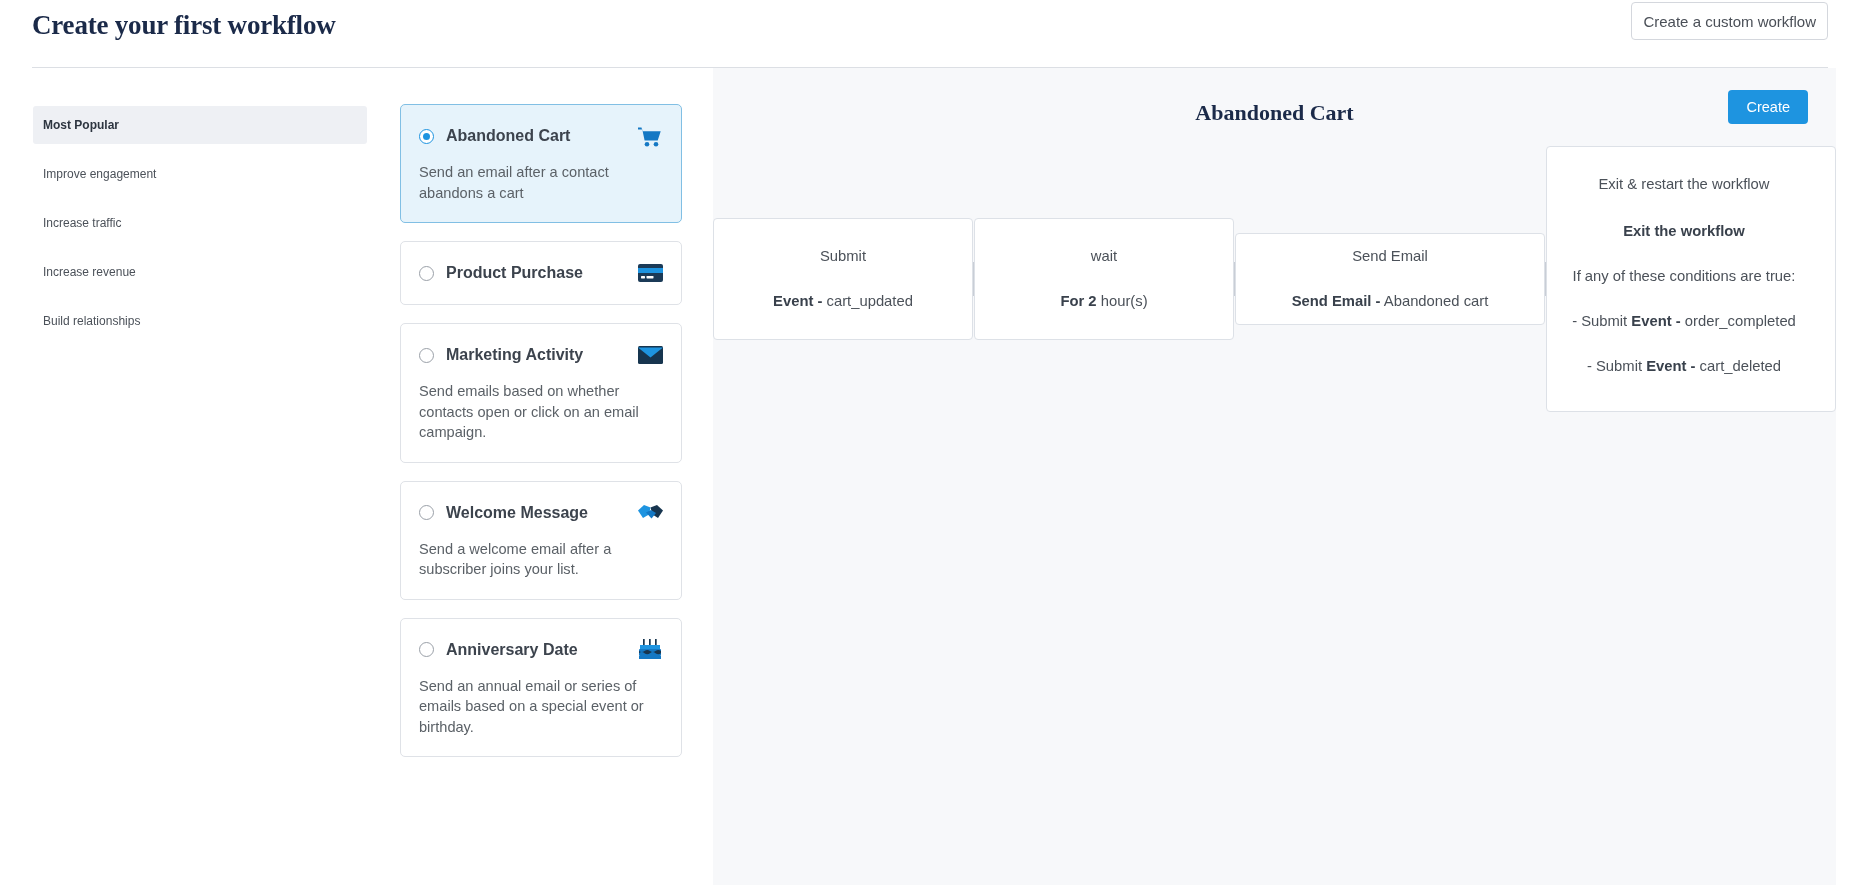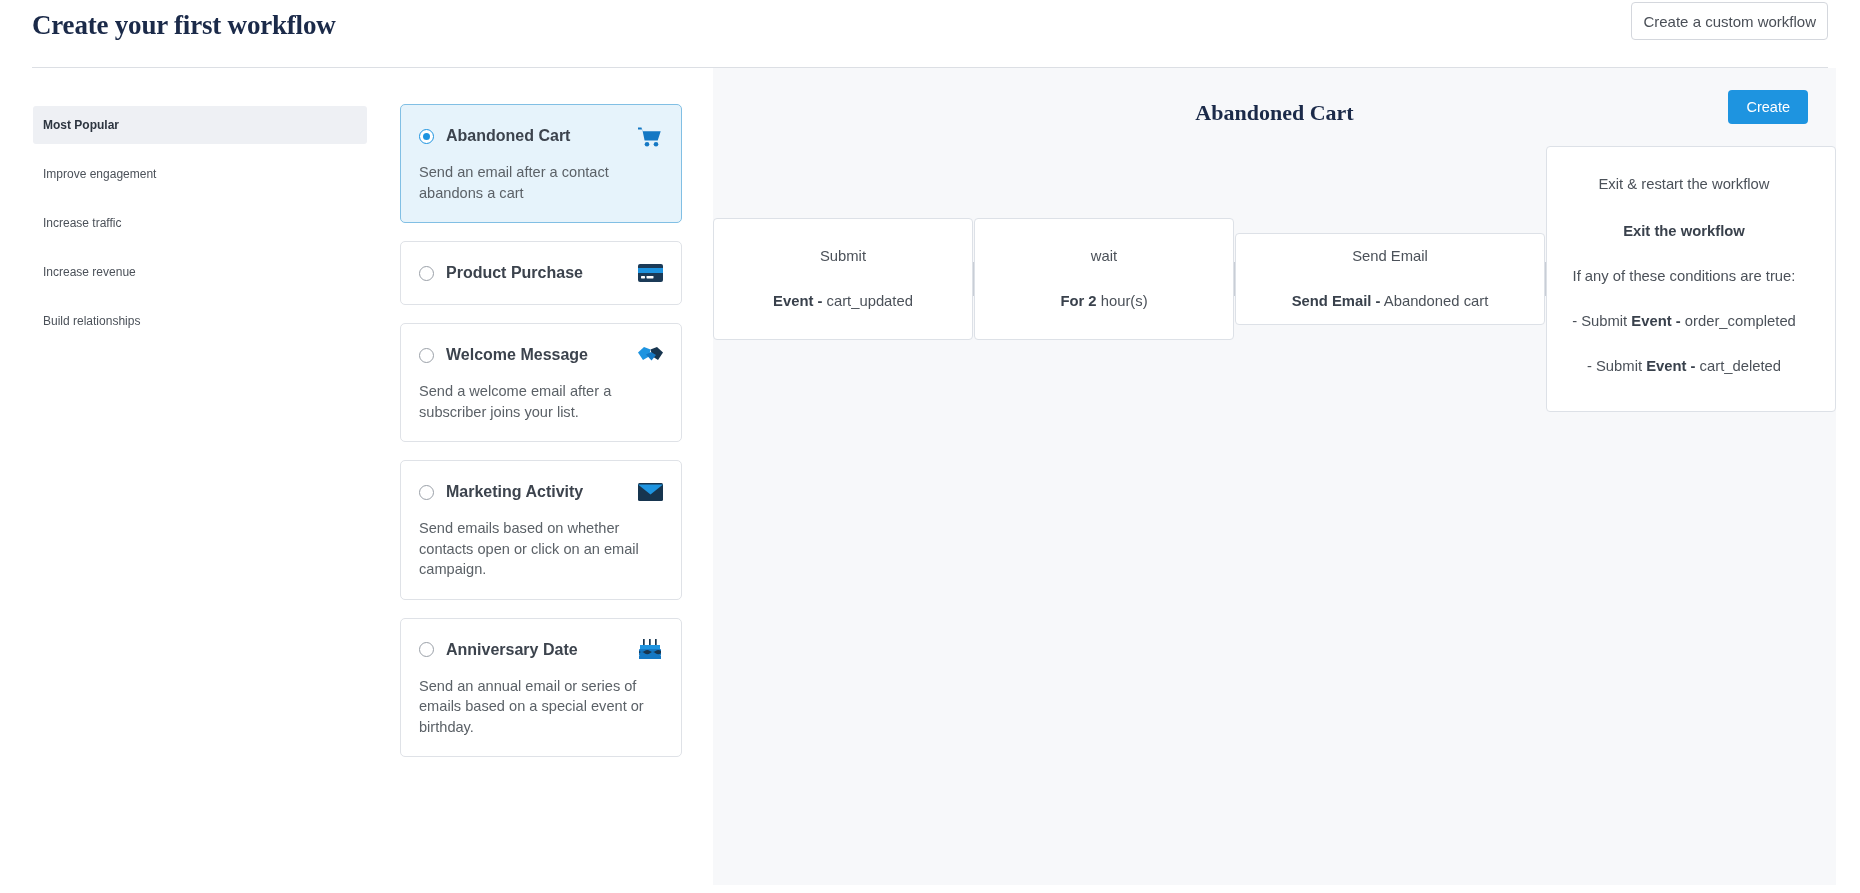--- a/index.html
+++ b/index.html
@@ -263,44 +263,44 @@
             <rect x="3" y="12" width="4" height="2.4" rx="0.6" fill="#ffffff"></rect>
             <rect x="8.5" y="12" width="7" height="2.4" rx="0.6" fill="#ffffff"></rect>
           </svg>
         </span>
       </div>
     </div>
 
     <div class="card">
       <div class="card-head">
         <span class="radio"></span>
+        <span class="card-title">Marketing Activity</span>
+        <span class="card-icon">
+          <svg width="25" height="18" viewBox="0 0 25 18">
+            <rect x="0" y="0" width="25" height="18" rx="1.5" fill="#17354f"></rect>
+            <path d="M0 1.5h25L12.5 11.5z" fill="#1e94e0"></path>
+          </svg>
+        </span>
+      </div>
+      <div class="card-desc">Send emails based on whether contacts open or click on an email campaign.</div>
+    </div>
+
+    <div class="card">
+      <div class="card-head">
+        <span class="radio"></span>
         <span class="card-title">Welcome Message</span>
         <span class="card-icon">
           <svg width="25" height="16" viewBox="0 0 25 16">
             <path d="M12.5 2.5 19 0l6 5.5-5 7.5-5.5-3.5z" fill="#17354f"></path>
             <path d="M12.5 2.5 6 0 0 5.5 5 13l6-3.5z" fill="#1e94e0"></path>
             <path d="M8 7.5 13 5l5 3-4.5 5.5z" fill="#1478c4"></path>
           </svg>
         </span>
       </div>
       <div class="card-desc">Send a welcome email after a subscriber joins your list.</div>
-    </div>
-
-    <div class="card">
-      <div class="card-head">
-        <span class="radio"></span>
-        <span class="card-title">Marketing Activity</span>
-        <span class="card-icon">
-          <svg width="25" height="18" viewBox="0 0 25 18">
-            <rect x="0" y="0" width="25" height="18" rx="1.5" fill="#17354f"></rect>
-            <path d="M0 1.5h25L12.5 11.5z" fill="#1e94e0"></path>
-          </svg>
-        </span>
-      </div>
-      <div class="card-desc">Send emails based on whether contacts open or click on an email campaign.</div>
     </div>
 
     <div class="card">
       <div class="card-head">
         <span class="radio"></span>
         <span class="card-title">Anniversary Date</span>
         <span class="card-icon">
           <svg width="22" height="21" viewBox="0 0 22 21">
             <rect x="4" y="0" width="1.7" height="6" fill="#17354f"></rect>
             <rect x="10" y="0" width="1.7" height="6" fill="#17354f"></rect>

